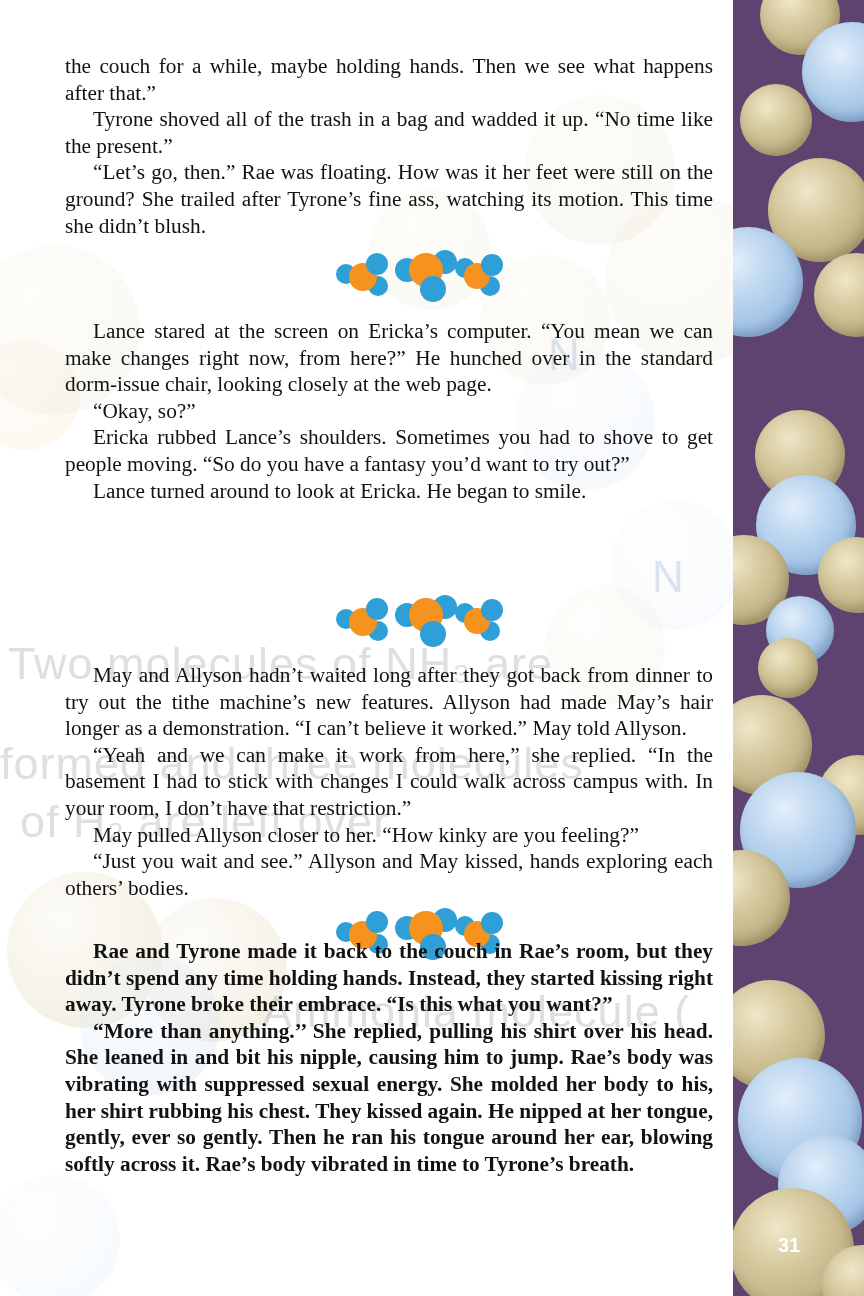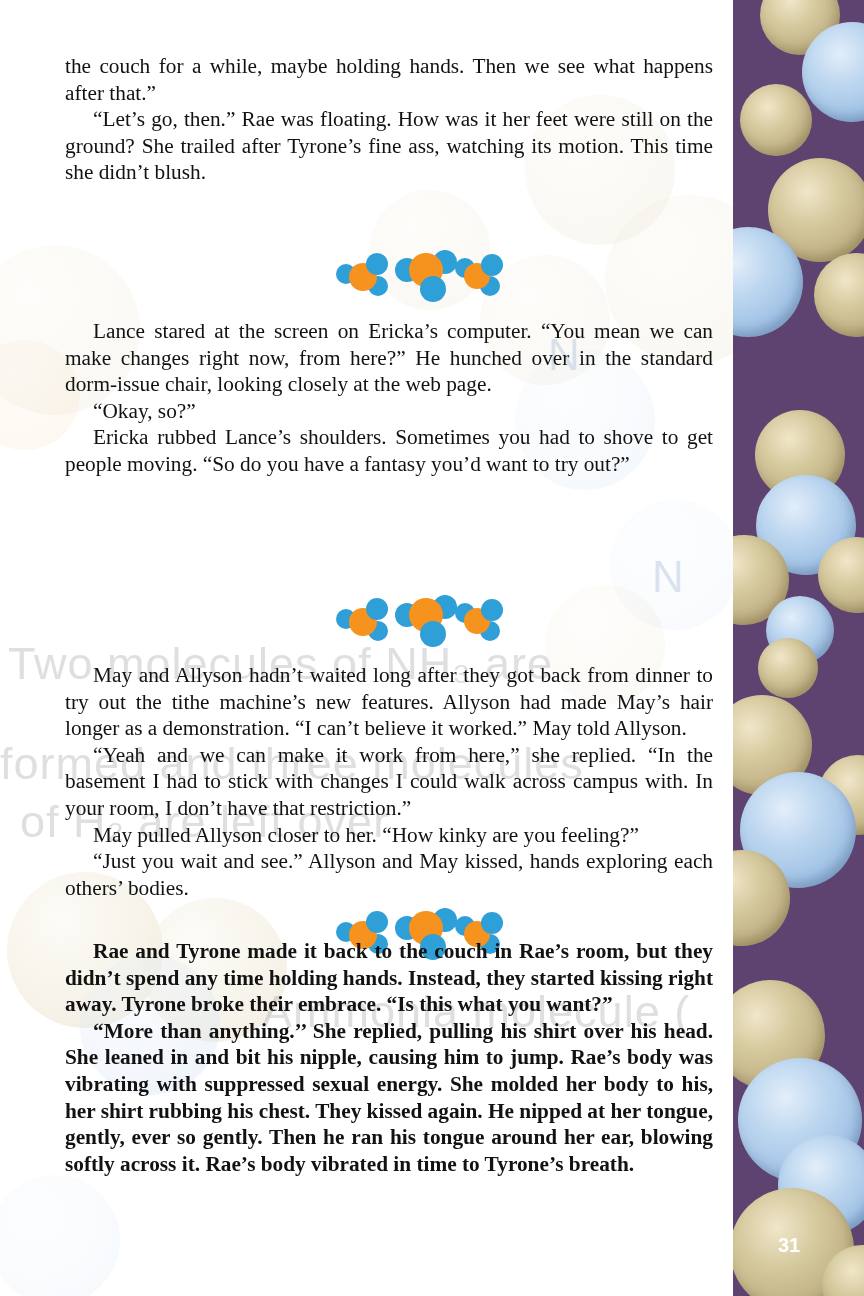--- a/index.html
+++ b/index.html
@@ -89,20 +89,21 @@
   <span class="bg-n" style="left:548px;top:330px;">N</span>
   <span class="bg-n" style="left:652px;top:552px;">N</span>
 
   <div class="watermark" style="left:8px;top:638px;">Two molecules of NH₃ are</div>
   <div class="watermark" style="left:0px;top:738px;">formed and three molecules</div>
   <div class="watermark" style="left:20px;top:796px;">of H₂ are left over</div>
   <div class="watermark" style="left:262px;top:986px;">Ammonia molecule (</div>
 
   <div class="text-block" style="top:53px;">
     <p class="no-indent">the couch for a while, maybe holding hands. Then we see what happens after that.”</p>
+    <p>Tyrone shoved all of the trash in a bag and wadded it up. “No time like the present.”</p>
     <p>“Let’s go, then.” Rae was floating. How was it her feet were still on the ground? She trailed after Tyrone’s fine ass, watching its motion. This time she didn’t blush.</p>
   </div>
 
   <svg class="divider" style="top:248px;" viewBox="0 0 178 54">
     <circle class="mol-b" cx="20" cy="26" r="10"></circle>
       <circle class="mol-b" cx="52" cy="38" r="10"></circle>
     <circle class="mol-o" cx="37" cy="29" r="14"></circle>
       <circle class="mol-b" cx="51" cy="16" r="11"></circle>
     <circle class="mol-b" cx="81" cy="22" r="12"></circle>
       <circle class="mol-b" cx="119" cy="14" r="12"></circle>
@@ -111,20 +112,21 @@
     <circle class="mol-b" cx="139" cy="20" r="10"></circle>
       <circle class="mol-b" cx="164" cy="38" r="10"></circle>
     <circle class="mol-o" cx="151" cy="28" r="13"></circle>
       <circle class="mol-b" cx="166" cy="17" r="11"></circle>
   </svg>
 
   <div class="text-block" style="top:318px;">
     <p>Lance stared at the screen on Ericka’s computer. “You mean we can make changes right now, from here?” He hunched over in the standard dorm-issue chair, looking closely at the web page.</p>
     <p>“Okay, so?”</p>
     <p>Ericka rubbed Lance’s shoulders. Sometimes you had to shove to get people moving. “So do you have a fantasy you’d want to try out?”</p>
+    <p>Lance turned around to look at Ericka. He began to smile.</p>
   </div>
 
   <svg class="divider" style="top:593px;" viewBox="0 0 178 54">
     <circle class="mol-b" cx="20" cy="26" r="10"></circle>
       <circle class="mol-b" cx="52" cy="38" r="10"></circle>
     <circle class="mol-o" cx="37" cy="29" r="14"></circle>
       <circle class="mol-b" cx="51" cy="16" r="11"></circle>
     <circle class="mol-b" cx="81" cy="22" r="12"></circle>
       <circle class="mol-b" cx="119" cy="14" r="12"></circle>
     <circle class="mol-o" cx="100" cy="22" r="17"></circle>

